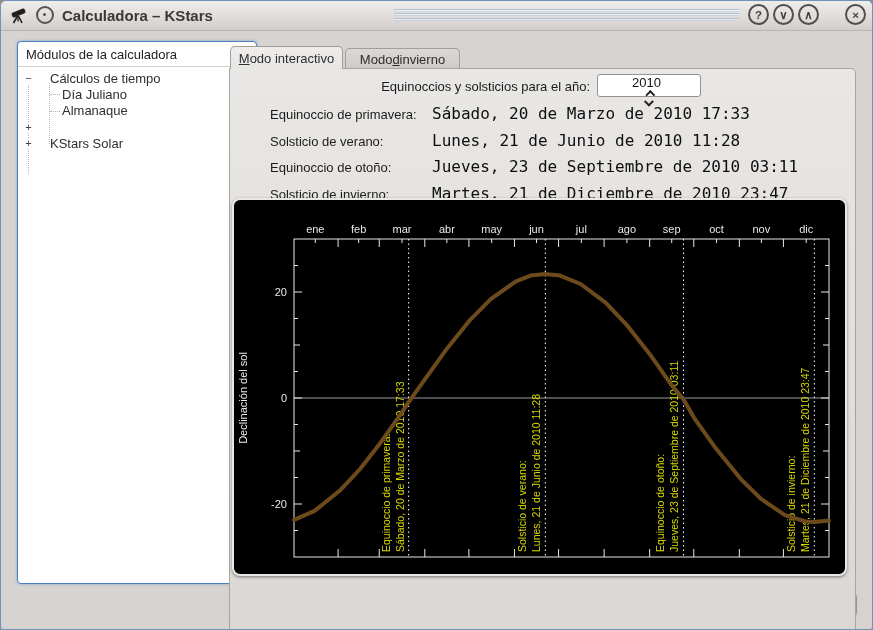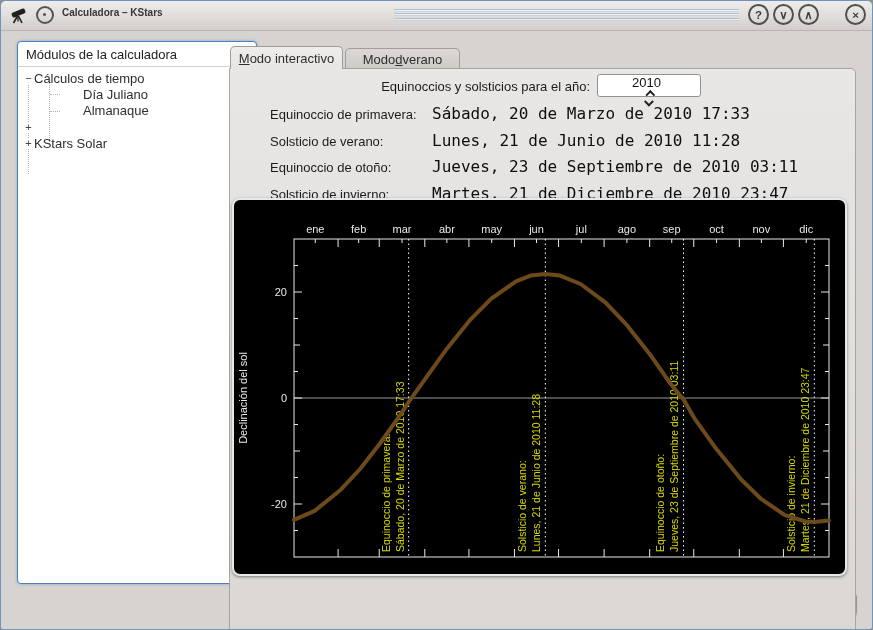--- a/index.html
+++ b/index.html
@@ -6,37 +6,37 @@
   .window{position:relative;width:873px;height:630px;background:#d7d3d0;
     border:1px solid #6e94bc;border-radius:6px 6px 3px 3px;box-sizing:border-box;overflow:hidden;
     font-family:"Liberation Sans",sans-serif;color:#2e2e2e;}
   
   .titlebar{position:absolute;left:0;top:0;right:0;height:29px;
     background:linear-gradient(#efedeb,#d2cecb);border-bottom:1px solid #b9b5b1;}
   .app-icon{position:absolute;left:8px;top:4px;width:20px;height:20px;}
   .menu-btn{position:absolute;left:35px;top:5px;width:18px;height:18px;border:2px solid #555;
     border-radius:50%;box-sizing:border-box;background:transparent;}
   .menu-btn i{position:absolute;left:5px;top:5px;width:3px;height:3px;background:#555;border-radius:50%;}
-  .win-title{position:absolute;left:61px;top:6px;font-weight:bold;font-size:10px;color:#383838;}
+  .win-title{position:absolute;left:61px;top:6px;font-weight:bold;font-size:15px;color:#383838;}
   .stripes{position:absolute;left:393px;top:8px;width:345px;height:13px;opacity:.75;
     background:repeating-linear-gradient(180deg,#9db7d2 0 1px,#eef3f8 1px 2px,rgba(157,183,210,.35) 2px 3px,transparent 3px 4.3px);}
   .tb-btn{position:absolute;top:3px;width:21px;height:21px;border:2px solid #4f4f4f;border-radius:50%;
     display:flex;align-items:center;justify-content:center;font-size:11.5px;font-weight:bold;
     color:#3f3f3f;box-sizing:border-box;cursor:default;}
   
   .sidebar{position:absolute;left:16px;top:40px;width:240px;height:543px;background:#fff;
     border:1px solid #4a80c0;border-radius:4px;box-shadow:0 0 3px rgba(61,127,196,.55);box-sizing:border-box;}
   .sidebar-header{padding:5px 8px 4px;font-size:13px;color:#222;border-bottom:1px solid #d4d0cc;}
   .tree{position:relative;padding-top:3px;font-size:13px;}
   .tree::before{content:'';position:absolute;left:10px;top:8px;height:99px;border-left:1px dotted #b4b4b4;}
   .tree::after{content:'';position:absolute;left:31px;top:16px;height:61px;border-left:1px dotted #b4b4b4;}
   .tree-row{position:relative;height:16.4px;display:flex;align-items:center;z-index:1;}
   .expander{width:11px;margin-left:5px;font-size:11px;line-height:11px;color:#444;text-align:center;background:#fff;}
-  .lvl0 .t-label{margin-left:0;white-space:nowrap;}
-  .lvl1{padding-left:65px;}
+  .lvl0 .t-label{margin-left:16px;white-space:nowrap;}
+  .lvl1{padding-left:44px;}
   .lvl1::before{content:'';position:absolute;left:32px;top:8px;width:10px;border-top:1px dotted #b4b4b4;}
   .t-label.sel{background:linear-gradient(#63a2df,#3372b6);border:1px solid #9ac4ec;border-radius:3px;
     color:#fff;padding:0 3px;margin-left:-4px;}
   
   .tab{position:absolute;box-sizing:border-box;display:flex;align-items:center;justify-content:center;
     font-size:13px;color:#2e2e2e;border:1px solid #a19d99;border-bottom:none;border-radius:5px 5px 0 0;}
   .tab.active{left:229px;top:45px;width:113px;height:23px;background:linear-gradient(#efedeb,#e8e6e4);z-index:3;}
   .tab.inactive{left:344px;top:47px;width:115px;height:21px;background:linear-gradient(#dcd8d5,#cecac6);z-index:1;}
   .accel{text-decoration:underline;}
   .pane{position:absolute;left:228px;top:67px;width:627px;height:575px;z-index:2;
@@ -113,21 +113,21 @@
     </div>
   </div>
 
   <div class="tab active">
     <span class="accel">M</span>
       <span>odo interactivo</span>
   </div>
   <div class="tab inactive">
     <span>Modo </span>
       <span class="accel">d</span>
-      <span>verano</span>
+      <span>invierno</span>
   </div>
 
   <div class="pane">
     <div class="year-label">Equinoccios y solsticios para el año:</div>
     <div class="spinbox">
       <div class="spin-value">2010</div>
       <div class="spin-arrows">
         <div class="chev up"></div>
         <div class="chev down"></div>
       </div>

